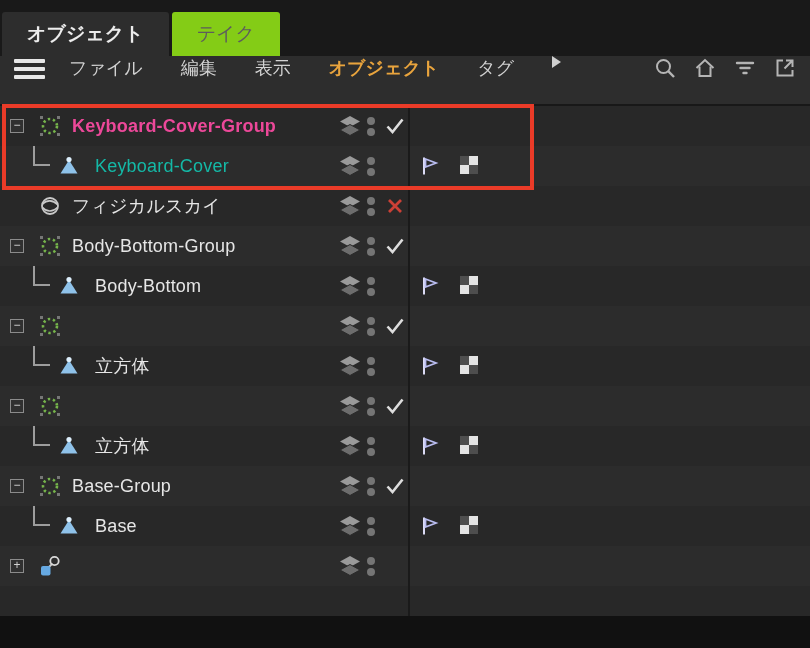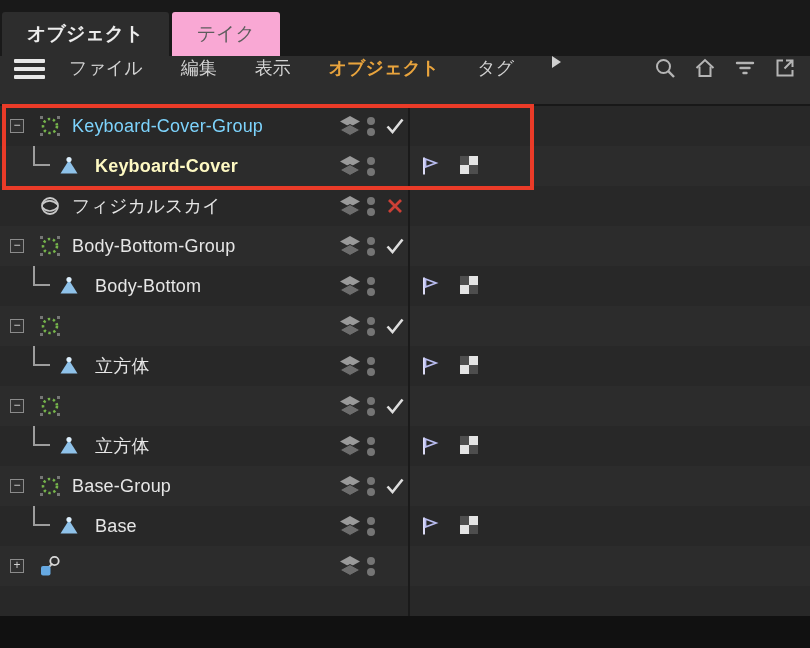--- a/index.html
+++ b/index.html
@@ -1,21 +1,21 @@
 <!DOCTYPE html>
 <html><head>
 <meta charset="utf-8">
 <style>
   html,body{margin:0;padding:0;background:#111;}
   body{font-family:"Liberation Sans","DejaVu Sans",sans-serif;-webkit-font-smoothing:antialiased;}
   .panel{position:relative;width:810px;height:616px;background:#282828;overflow:hidden;user-select:none;}
 
   
   .tabbar{position:absolute;top:0;left:0;right:0;height:56px;background:#191919;display:flex;align-items:flex-end;padding-left:2px;box-sizing:border-box;}
-  .tab{height:44px;display:flex;align-items:center;padding:0 25px;background:#f9a8d4;color:#5d5d5d;font-size:19px;margin-right:3px;border-radius:3px 3px 0 0;cursor:default;}
+  .tab{height:44px;display:flex;align-items:center;padding:0 25px;background:#84cc16;color:#5d5d5d;font-size:19px;margin-right:3px;border-radius:3px 3px 0 0;cursor:default;}
   .tab.active{background:#2d2d2d;color:#ececec;font-weight:700;}
 
   
   .menubar{position:absolute;top:56px;left:0;right:0;height:50px;background:#2d2d2d;display:flex;align-items:flex-start;border-bottom:2px solid #181818;box-sizing:border-box;}
   .hamburger{margin:0 22px 0 13px;display:block;line-height:0;}
   .menu-item{font-size:18px;color:#d2d2d2;margin-right:38px;white-space:nowrap;cursor:default;}
   .menu-item.highlight{color:#e9a43d;font-weight:700;}
   .menu-arrow{display:block;line-height:0;margin-right:8px;}
   .mb-icons{margin-left:auto;display:flex;gap:16px;margin-right:13px;}
   .mb-icon{width:24px;height:24px;display:block;line-height:0;}
@@ -23,22 +23,22 @@
   
   .tree{position:absolute;top:106px;left:0;right:0;bottom:0;background:#282828;}
   .row{position:relative;height:40px;background:#282828;}
   .row:nth-child(even){background:#2c2c2c;}
   .expander{position:absolute;left:10px;top:13px;width:14px;height:14px;border:1px solid #8b8b8b;background:#303030;color:#d2d2d2;font-size:12px;line-height:11px;text-align:center;box-sizing:border-box;cursor:default;}
   .connector{position:absolute;left:33px;top:0;width:17px;height:20px;border-left:2px solid #9d9d9d;border-bottom:2px solid #9d9d9d;box-sizing:border-box;}
   .obj-icon{position:absolute;left:38px;top:8px;width:24px;height:24px;line-height:0;}
   .child-row .obj-icon{left:57px;}
   .label{position:absolute;left:72px;top:50%;transform:translateY(-50%);font-size:18px;color:#e6e6e6;white-space:nowrap;letter-spacing:.2px;}
   .child-row .label{left:95px;}
-  .row.selected .label{color:#7dd3fc;font-weight:400;}
-  .row.selected.child-row .label{color:#fef9c3;font-weight:700;}
+  .row.selected .label{color:#ec4899;font-weight:700;}
+  .row.selected.child-row .label{color:#14b8a6;font-weight:400;}
   .layers{position:absolute;left:338px;top:9px;line-height:0;}
   .dots{position:absolute;left:366px;top:8px;line-height:0;}
   .state{position:absolute;left:383px;top:8px;line-height:0;}
   .tags{position:absolute;left:417px;top:8px;display:flex;gap:17px;line-height:0;}
   .tag{display:block;line-height:0;}
   svg{display:block;}
 
   
   .vdivider{position:absolute;left:408px;top:106px;bottom:0;width:2px;background:#1a1a1a;}
 

